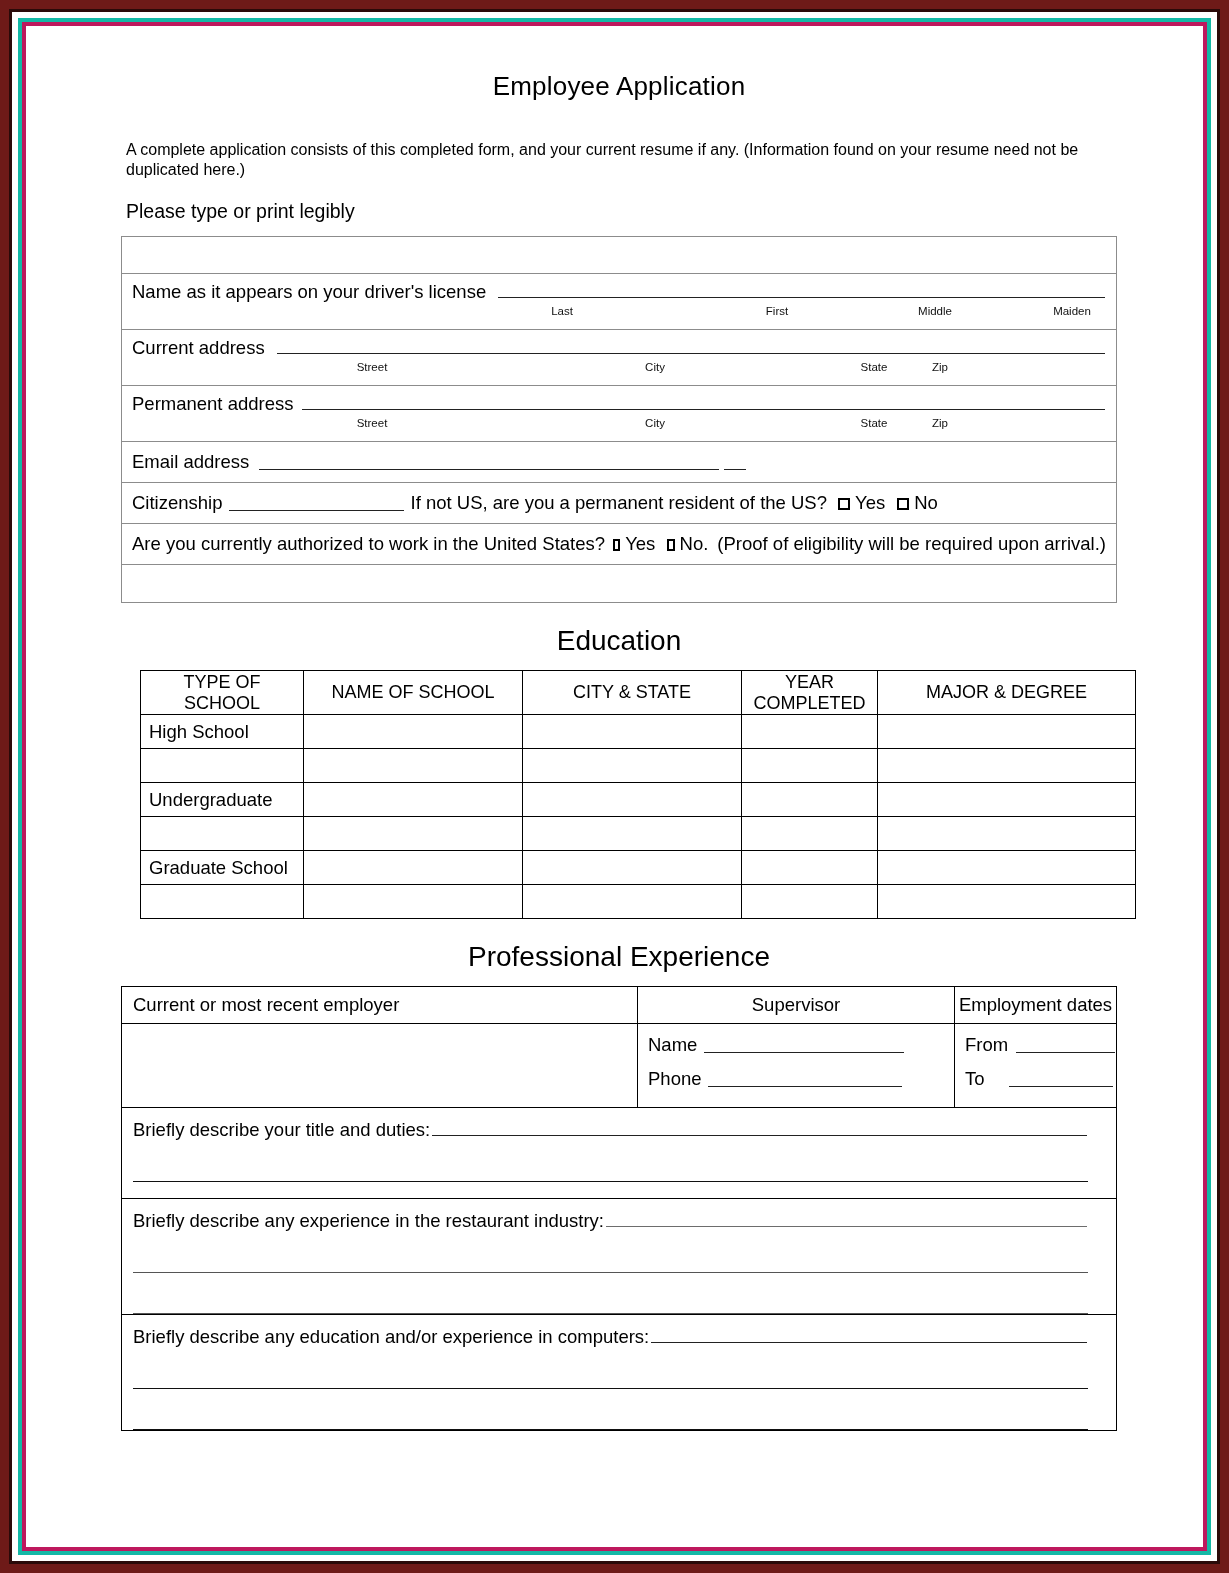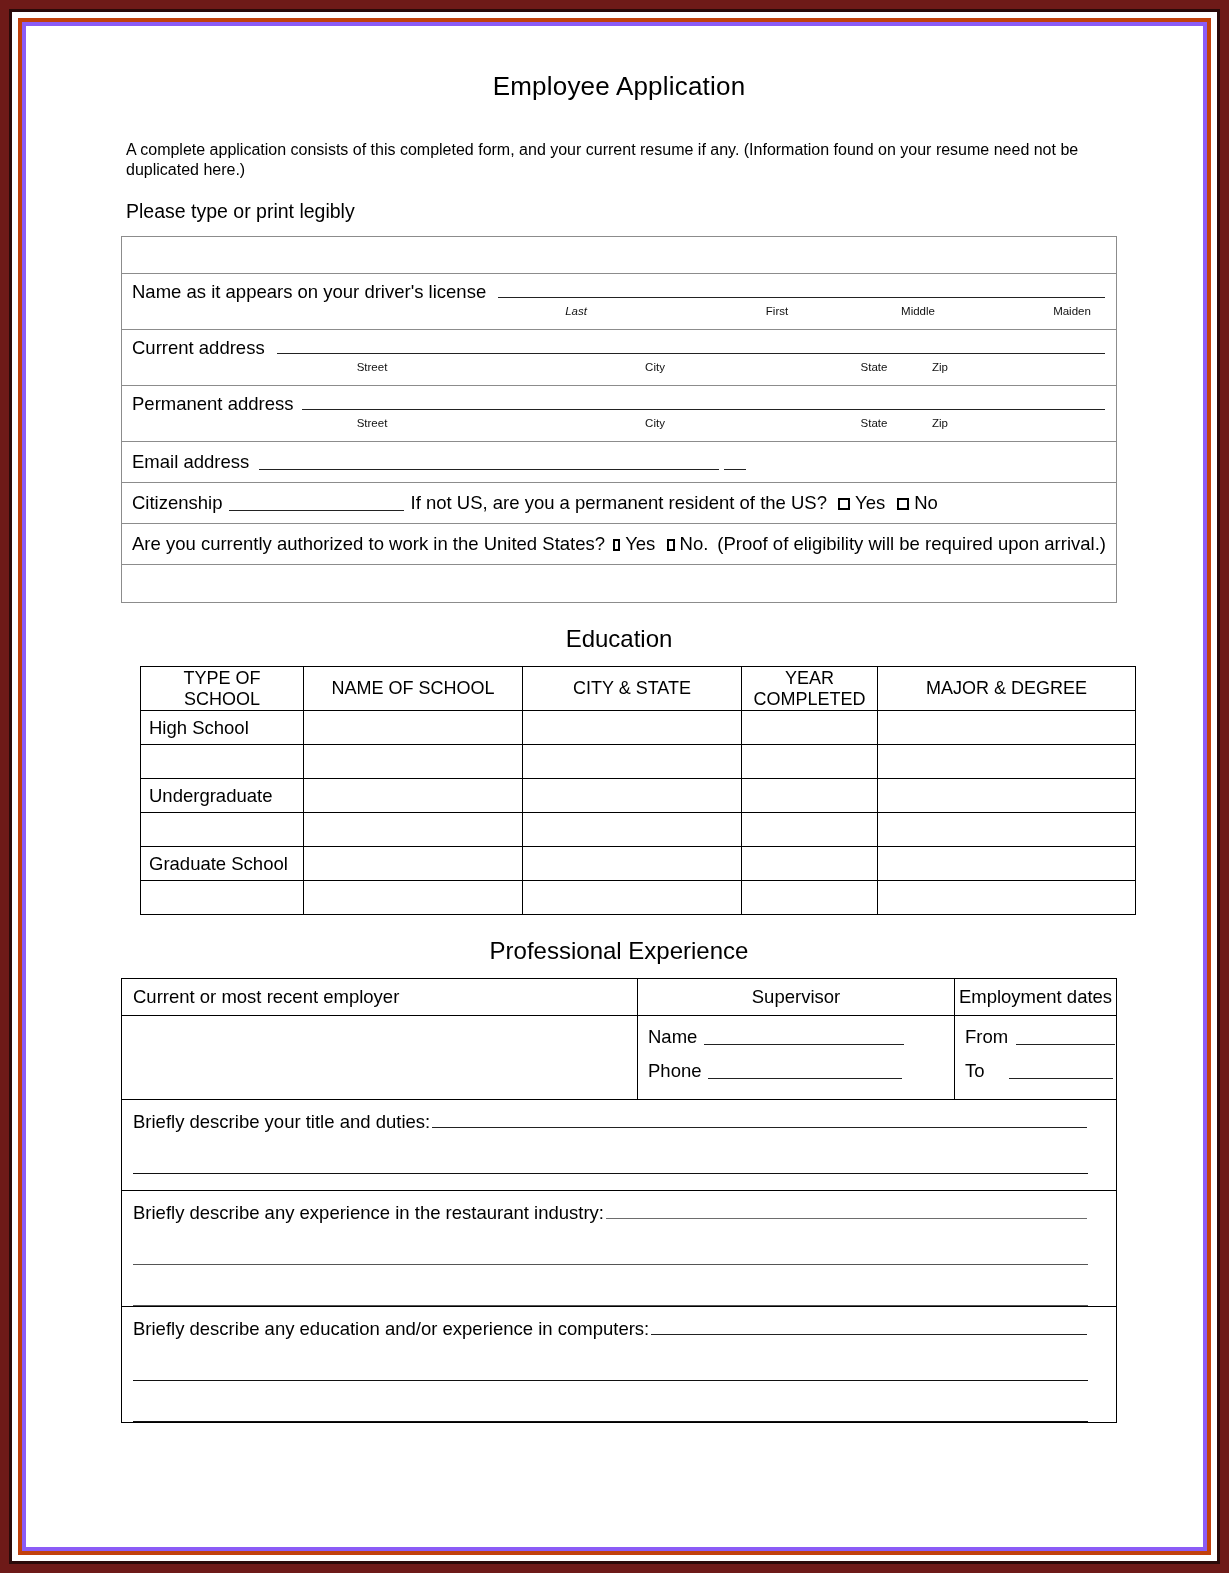--- a/index.html
+++ b/index.html
@@ -22,23 +22,23 @@
     height: 1573px;
     box-sizing: border-box;
     background: #ffffff;
     border: 9px solid #6e1a18;
     outline: 3px solid #2a0a09;
     outline-offset: -12px;
   }
   #page-inner {
     position: absolute;
     inset: 9px;
-    border: 4px solid #c2410c;
-    box-sizing: border-box;
-    background: #8b5cf6;
+    border: 4px solid #14b8a6;
+    box-sizing: border-box;
+    background: #be185d;
   }
   #sheet {
     position: absolute;
     inset: 4px;
     background: #ffffff;
     box-sizing: border-box;
     padding: 26px 86px 0 95px;
   }
 
   
@@ -55,21 +55,21 @@
     margin: 38px 0 0 0;
     padding-left: 5px;
   }
   .intro2 {
     font-size: 19.5px;
     margin: 21px 0 13px 0;
     padding-left: 5px;
   }
   .section-title {
     text-align: center;
-    font-size: 24px;
+    font-size: 28px;
     font-weight: normal;
     margin: 22px 0 13px 0;
   }
 
   
   .block {
     border: 1px solid #8c8c8c;
     border-bottom: none;
     box-sizing: border-box;
   }
@@ -207,23 +207,23 @@
 
     <div class="row blank"></div>
 
 
     <div class="row sub">
       <div style="display:flex;align-items:baseline;">
         <span class="lbl">Name as it appears on your driver's license</span>
         <span class="rule dk" style="flex:1;margin-left:12px;"></span>
       </div>
       <div class="sublabels">
-        <span style="left:444px;font-style:italic;">Last</span>
+        <span style="left:430px;">Last</span>
         <span style="left:645px;">First</span>
-        <span style="left:786px;">Middle</span>
+        <span style="left:803px;">Middle</span>
         <span style="left:940px;">Maiden</span>
       </div>
     </div>
 
     <div class="row sub">
       <div style="display:flex;align-items:baseline;">
         <span class="lbl">Current address</span>
         <span class="rule dk" style="flex:1;margin-left:12px;"></span>
       </div>
       <div class="sublabels">

